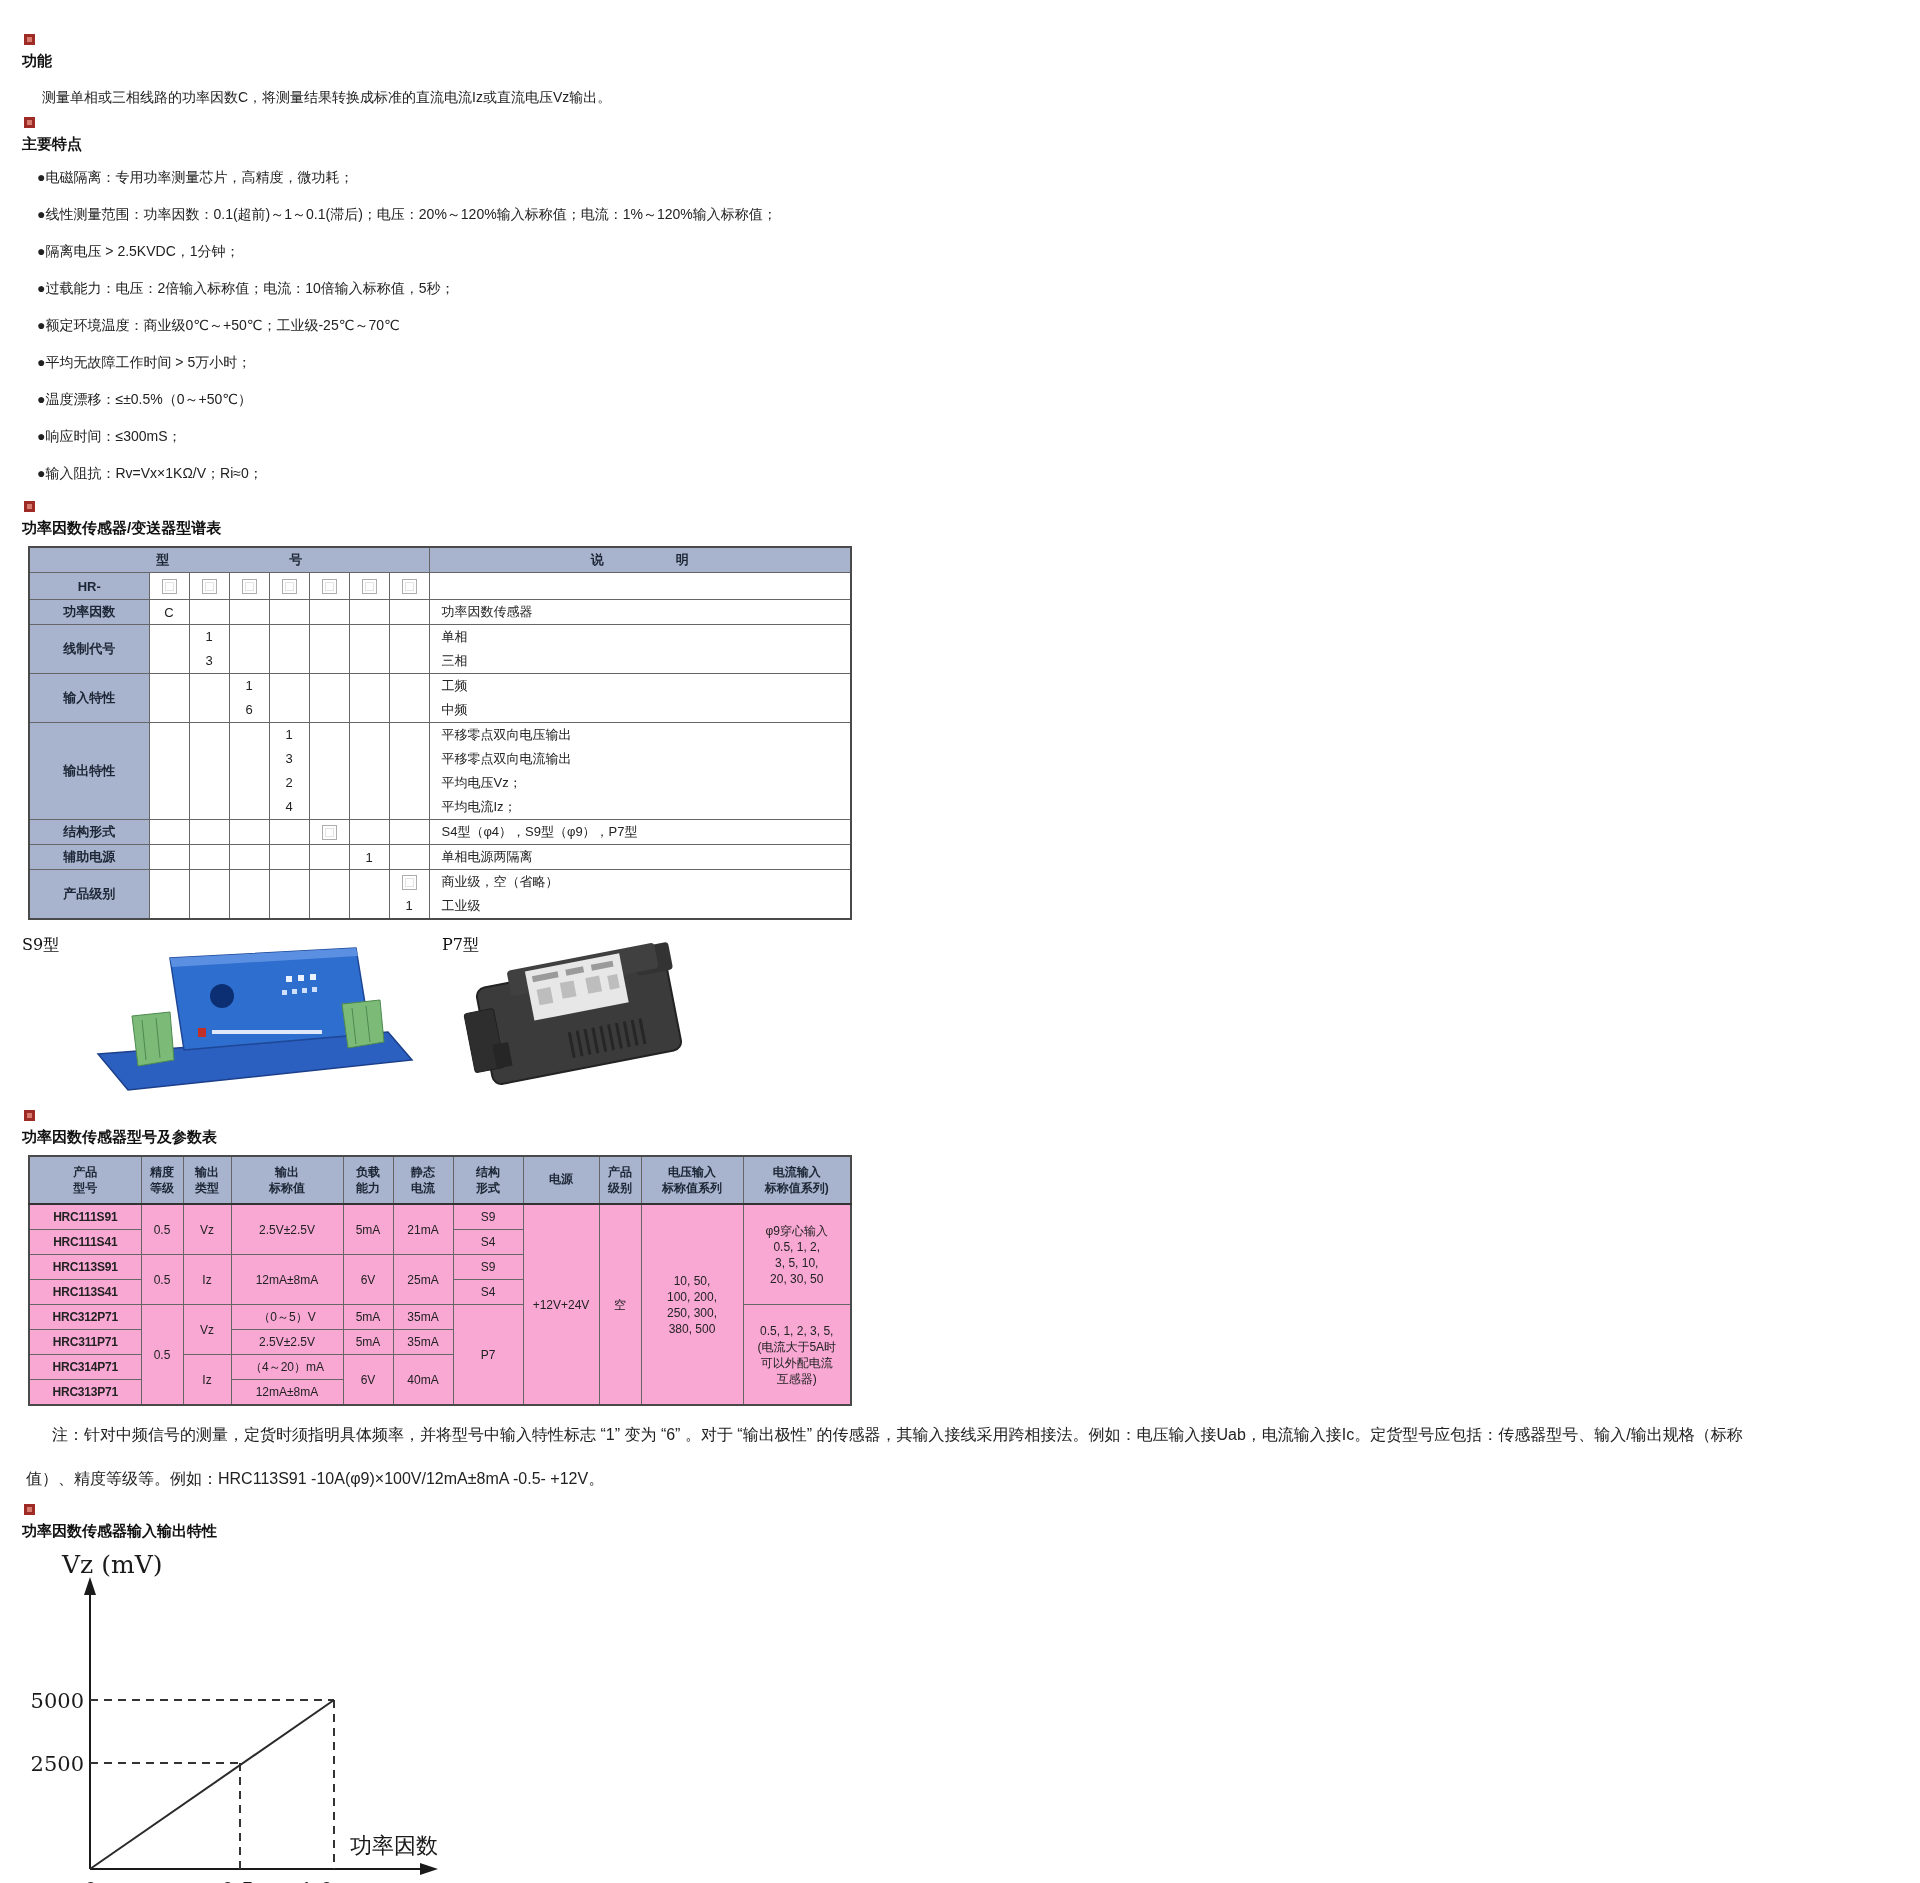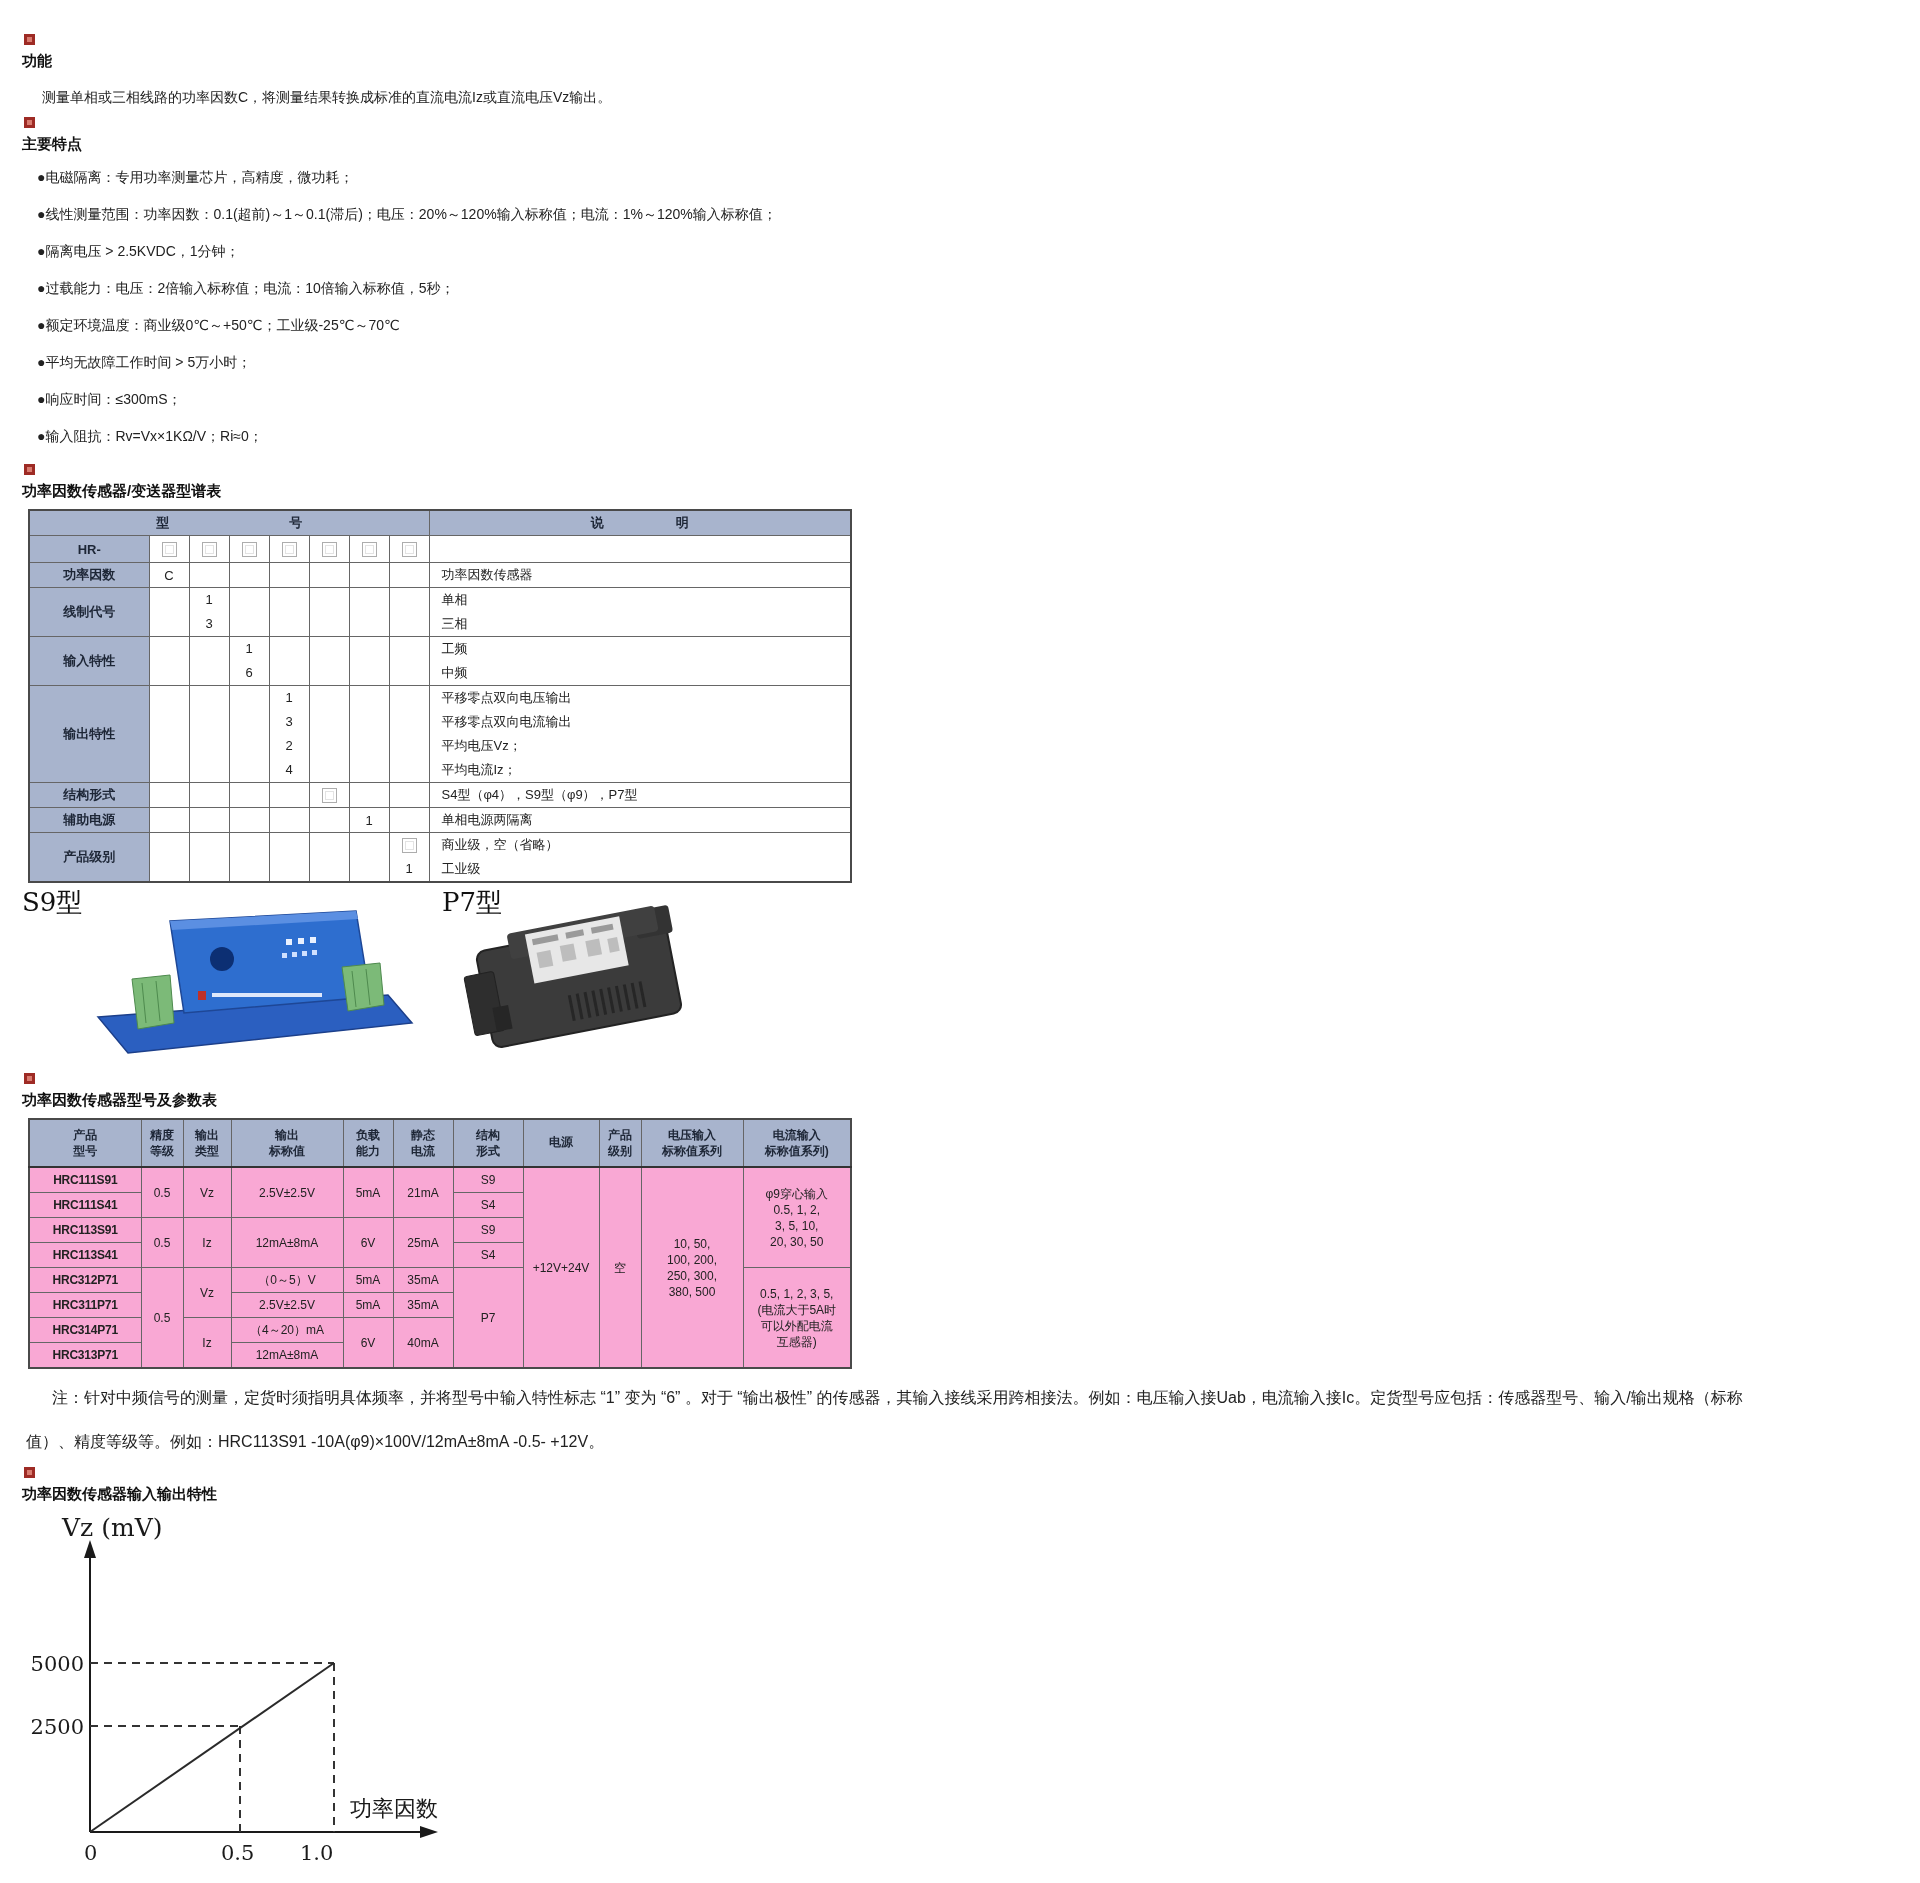--- a/index.html
+++ b/index.html
@@ -28,21 +28,21 @@
   .spec .line{height:24px;line-height:24px;}
   .spec tr.hr-row td{height:26px;}
   .spec tr.one td{height:24px;}
   .spread{display:flex;justify-content:center;}
   .spread.model{gap:120px;}
   .spread.desc{gap:72px;}
   .cbx{display:inline-block;width:13px;height:13px;border:1px solid #adadad;background:#fff;box-shadow:inset 0 0 0 2px #fff,inset 0 0 0 3px #e3e3e3;vertical-align:middle;}
 
   
   .prod-row{position:relative;height:178px;margin-top:2px;}
-  .prod-label{position:absolute;top:0;font-family:"DejaVu Serif","Liberation Serif",serif;font-size:26px;color:#111;}
+  .prod-label{position:absolute;top:13px;font-family:"DejaVu Serif","Liberation Serif",serif;font-size:16px;color:#111;}
   .prod-label.s9{left:0;}
   .prod-label.p7{left:420px;}
   .s9-art{position:absolute;left:68px;top:22px;}
   .p7-art{position:absolute;left:432px;top:12px;}
 
   
   .param{width:822px;margin:8px 0 0 6px;border:2px solid #4a4a4a;table-layout:fixed;font-size:12px;}
   .param th,.param td{border:1px solid #666;padding:1px 2px;text-align:center;vertical-align:middle;color:#222;}
   .param thead th{background:#a8b4cd;color:#1d2636;font-weight:700;height:44px;line-height:1.45;border-bottom:2px solid #333;}
   .param td{height:22px;background:#f9a8d4;line-height:1.5;}
@@ -73,20 +73,21 @@
 
   <span class="anchor"></span>
   <h3 class="sec">主要特点</h3>
   <div class="bullets">
     <div class="bullet">●电磁隔离：专用功率测量芯片，高精度，微功耗；</div>
     <div class="bullet">●线性测量范围：功率因数：0.1(超前)～1～0.1(滞后)；电压：20%～120%输入标称值；电流：1%～120%输入标称值；</div>
     <div class="bullet">●隔离电压 &gt; 2.5KVDC，1分钟；</div>
     <div class="bullet">●过载能力：电压：2倍输入标称值；电流：10倍输入标称值，5秒；</div>
     <div class="bullet">●额定环境温度：商业级0℃～+50℃；工业级-25℃～70℃</div>
     <div class="bullet">●平均无故障工作时间 &gt; 5万小时；</div>
+    <div class="bullet">●温度漂移：≤±0.5%（0～+50℃）</div>
     <div class="bullet">●响应时间：≤300mS；</div>
     <div class="bullet">●输入阻抗：Rv=Vx×1KΩ/V；Ri≈0；</div>
   </div>
 
   <span class="anchor"></span>
   <h3 class="sec">功率因数传感器/变送器型谱表</h3>
   <table class="spec">
     <colgroup>
       <col style="width:120px">
         <col style="width:40px">

